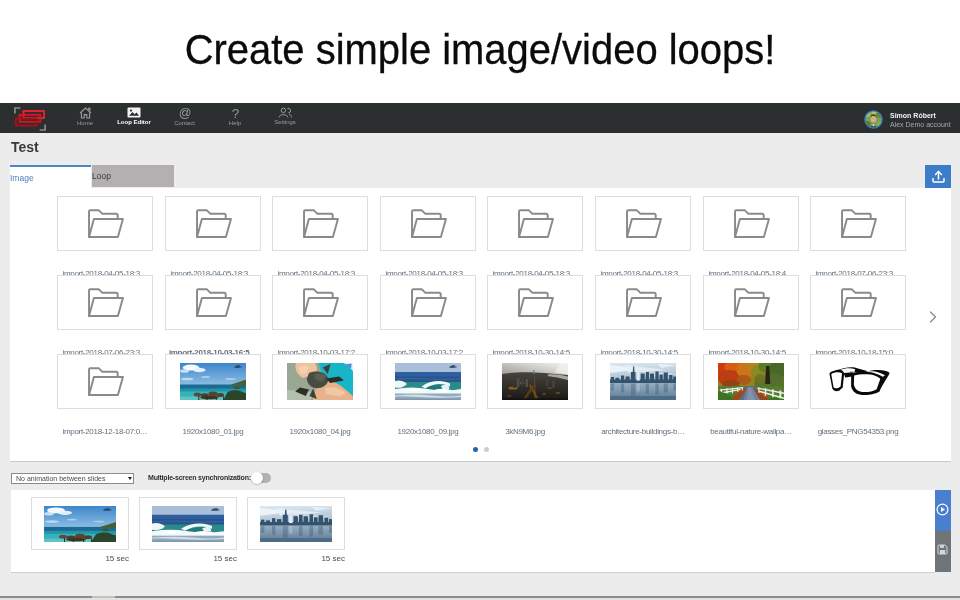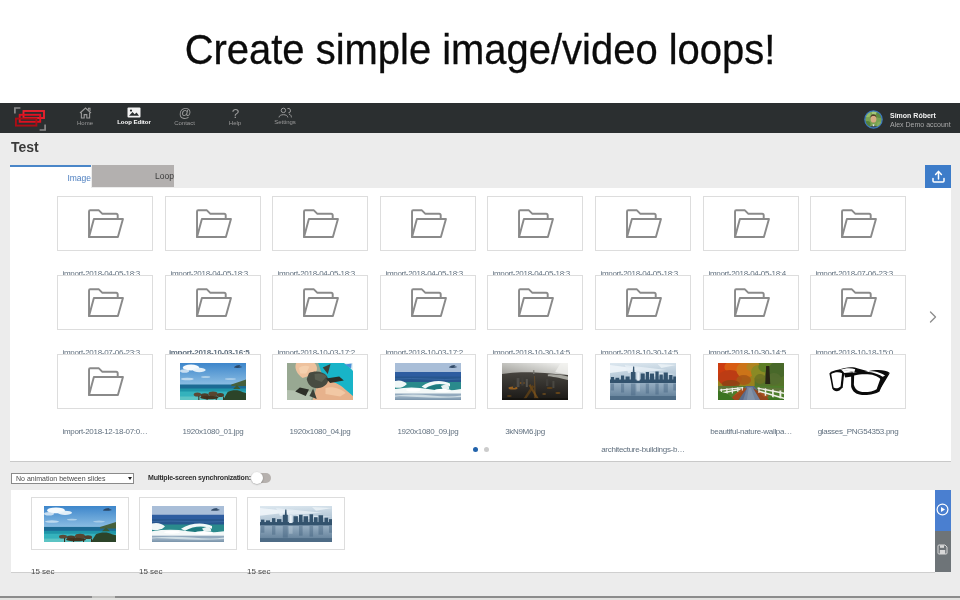--- a/index.html
+++ b/index.html
@@ -7,41 +7,41 @@
 .abs{position:absolute;}
 #title{left:0;top:26px;width:960px;text-align:center;font-size:42.5px;font-weight:400;color:#0b0b0b;-webkit-text-stroke:0.3px #0b0b0b;transform:scaleX(0.94);transform-origin:480px 0;}
 #nav{left:0;top:103px;width:960px;height:30px;background:#2b2f30;}
 #bg{left:0;top:133px;width:960px;height:467px;background:#ececec;}
 .navitem{top:103px;height:30px;text-align:center;color:#9b9b9b;font-size:6px;}
 .navitem .ic{display:block;margin:4px auto 0;}
 .navitem .lb{display:block;margin-top:1px;}
 .navitem.active{color:#fff;font-weight:700;}
 
 #test{left:11px;top:139px;font-size:14px;font-weight:700;color:#3a3a3a;}
-.tab{top:165px;height:22px;font-size:8.5px;text-align:right;line-height:23px;}
+.tab{top:165px;height:22px;font-size:8.5px;text-align:left;line-height:23px;}
 #tabimg{left:10px;width:81px;background:#fff;border-top:2px solid #4a86c8;height:20.5px;color:#4d7fc0;}
 #tabvid{left:92px;width:82px;background:#b3b0af;color:#3a3a3a;}
 #upload{left:925px;top:165px;width:26px;height:23px;background:#3d7cc9;}
 #panel{left:10px;top:187.5px;width:941px;height:274px;background:#fff;border-bottom:1px solid #c9c9c9;box-sizing:border-box;}
 .card{background:#fff;border:1px solid #ddd;box-sizing:border-box;display:flex;align-items:center;justify-content:center;}
 .flabel{font-size:8px;letter-spacing:-0.3px;color:#61707f;text-align:center;white-space:nowrap;margin-top:15px;}
 
 .dot{width:5px;height:5px;border-radius:50%;}
 #drop{left:11px;top:472.5px;width:123px;height:11.5px;background:#fff;border:1px solid #8a8a8a;box-sizing:border-box;font-size:7px;color:#4a4a4a;line-height:10px;padding-left:4px;}
 #droparrow{left:128px;top:476.5px;width:0;height:0;border-left:2.8px solid transparent;border-right:2.8px solid transparent;border-top:3.4px solid #222;}
 #synclabel{left:148px;top:474px;font-size:7px;font-weight:700;color:#2e2e2e;letter-spacing:-0.2px;}
 #toggle{left:252px;top:472.5px;width:19px;height:10.5px;background:#b6b1ae;border-radius:6px;}
 #knob{left:251px;top:471.5px;width:12px;height:12px;background:#fff;border-radius:50%;box-shadow:0 0.5px 1.5px rgba(0,0,0,0.35);}
 #strip{left:11px;top:489.5px;width:924px;height:82px;background:#fff;box-shadow:0 1px 0 #cfcfcf;}
 #sidebtn1{left:935px;top:489.5px;width:15.5px;height:41px;background:#4a7fd0;color:#fff;}
 #sidebtn2{left:935px;top:530.5px;width:15.5px;height:41.5px;background:#6e7478;color:#e0e0e0;}
 .sideic{display:block;margin:13px auto 0;}
 #footline{left:0;top:596.3px;width:960px;height:2px;background:#8c8c8c;}
 #footbg{left:0;top:598.3px;width:960px;height:1.7px;background:#e2e2e0;}
-.sec15{font-size:8px;color:#4a4a4a;text-align:left;margin-top:13px;}
+.sec15{font-size:8px;color:#4a4a4a;text-align:right;}
 </style></head><body>
 <div id="title" class="abs">Create simple image/video loops!</div>
 <div id="nav" class="abs"></div>
 <div id="bg" class="abs"></div>
 <svg class="abs" style="left:14px;top:107px" width="32" height="24" viewBox="0 0 32 24">
 <g fill="none" stroke-linejoin="miter">
 <path d="M0.9 6.5 L0.9 1 L6.4 1" stroke="#8a8a8a" stroke-width="1.7"></path>
 <path d="M31.1 17.5 L31.1 23 L25.6 23" stroke="#8a8a8a" stroke-width="1.7"></path>
 <rect x="9.5" y="4" width="20.5" height="7" stroke="#e8222e" stroke-width="1.9"></rect>
 <rect x="5.7" y="7.8" width="20.5" height="7" stroke="#e01020" stroke-width="1.9"></rect>
@@ -393,21 +393,21 @@
 <rect x="22.8" y="20.5" width="5" height="12"></rect>
         <rect x="29" y="20.5" width="3.6" height="8" fill="#c2d2de"></rect>
 <rect x="39" y="20.5" width="3.6" height="10"></rect>
         <rect x="49.5" y="20.5" width="3.6" height="11"></rect>
 <rect x="58.5" y="20.5" width="4.6" height="9"></rect>
         <rect x="69" y="20.5" width="3" height="7"></rect>
 </g>
 <rect y="33" width="72" height="4" fill="#4e6c86"></rect>
 </svg>
   </div>
-<div class="flabel abs" style="left:587px;top:430px;width:112px;">architecture-buildings-b…</div>
+<div class="flabel abs" style="left:587px;top:412px;width:112px;">architecture-buildings-b…</div>
 <div class="card abs" style="left:703px;top:354px;width:96px;height:55px;">
     <svg width="66" height="37" viewBox="0 0 72 37" preserveAspectRatio="none">
 <rect width="72" height="26" fill="#98821e"></rect>
 <rect x="40" width="32" height="26" fill="#55742a"></rect>
 <ellipse cx="9" cy="8" rx="17" ry="11" fill="#cc3c10"></ellipse>
 <ellipse cx="20" cy="4" rx="13" ry="7" fill="#d85c12"></ellipse>
 <ellipse cx="13" cy="15" rx="13" ry="8" fill="#bc3c14"></ellipse>
 <ellipse cx="30" cy="7" rx="10" ry="8" fill="#cc7418"></ellipse>
 <ellipse cx="39" cy="4" rx="8" ry="5" fill="#b08420"></ellipse>
 <ellipse cx="44" cy="9" rx="8" ry="7" fill="#8a8a24"></ellipse>

